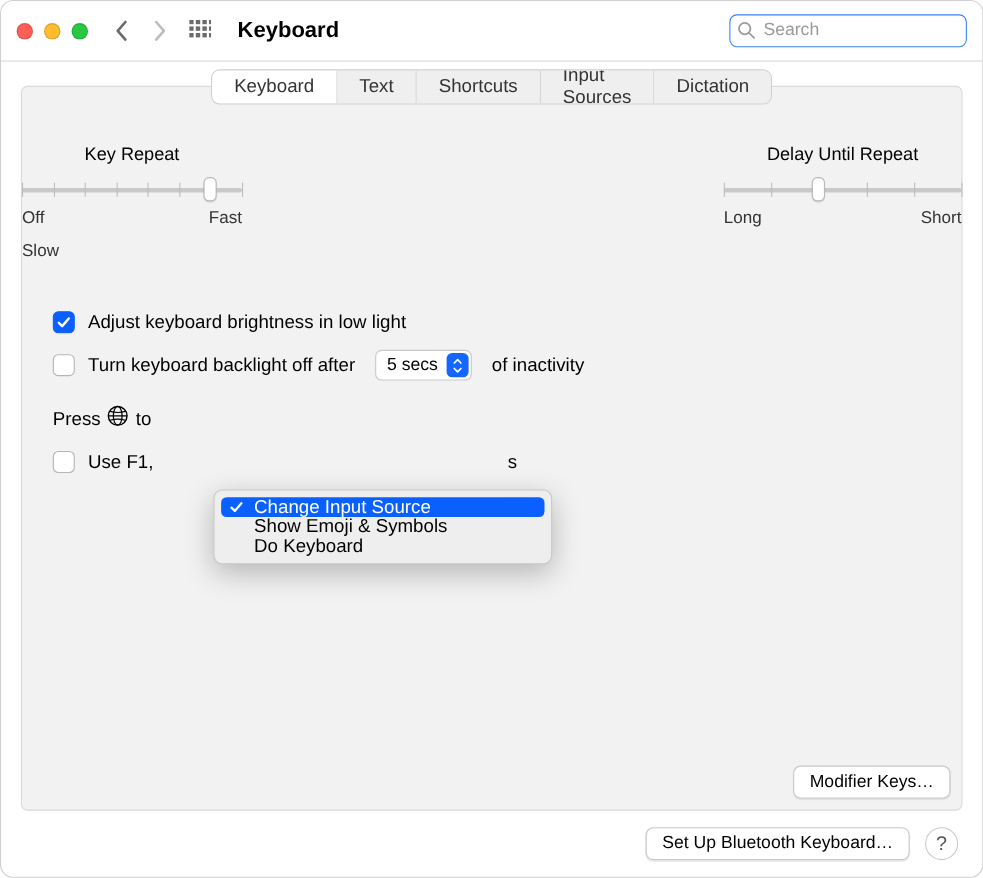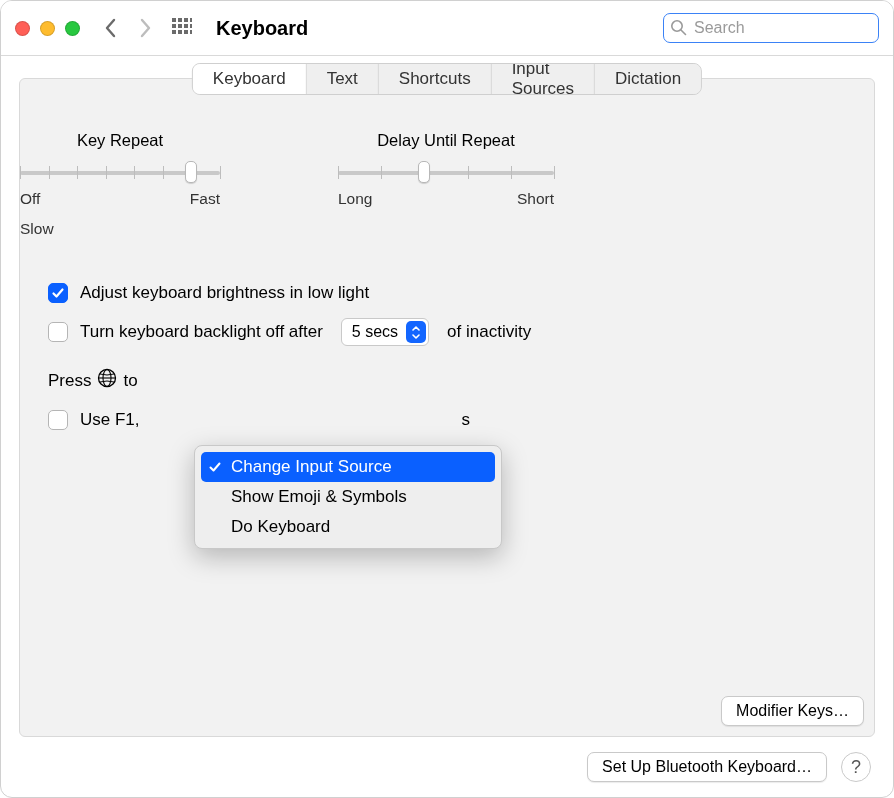--- a/index.html
+++ b/index.html
@@ -22,21 +22,21 @@
   
   .content { padding: 22px 18px 0 18px; height: calc(100% - 55px - 60px); }
   .panel { position: relative; width: 100%; height: 100%; border: 1px solid #d9d9d9; border-radius: 6px; background: #f2f2f2; padding-top: 46px; }
   .tabs-wrap { position: absolute; top: -16px; left: 50%; transform: translateX(-50%); }
   .tabs { display: flex; height: 32px; border: 1px solid #cfcfcf; border-radius: 8px; overflow: hidden; background: #efefef; }
   .tab { padding: 0 20px; display:flex; align-items:center; font-size:17px; color:#333; border-right:1px solid #d5d5d5; background:#efefef; cursor:default; }
   .tab:last-child { border-right:none; }
   .tab.selected { background:#fff; font-weight:500; }
 
   
-  .sliders { display:flex; justify-content:flex-start; gap:118px; margin-top: 6px; }
+  .sliders { display:flex; justify-content:space-between; gap:52px; margin-top: 6px; }
   .slider-block { display:flex; flex-direction:column; align-items:center; gap:10px; }
   .slider-label { font-size:16.5px; }
   .slider-track { position:relative; height:24px; display:flex; align-items:center; }
   .track-line { position:absolute; left:0; right:0; top:11px; height:4px; background:#c9c9c9; border-radius:2px; }
   .tick { position:absolute; top:6px; width:1px; height:13px; background:#bdbdbd; }
   .knob { position:absolute; top:1px; width:12px; height:22px; background:#fff; border:1px solid #b8b8b8; border-radius:5px; box-shadow:0 1px 1px rgba(0,0,0,.15); transform:translateX(-50%); }
   .slider-footer { display:flex; justify-content:space-between; font-size:15.5px; color:#333; margin-top:-4px; }
 
   
   .rows { margin: 44px 28px 0 28px; }
@@ -50,21 +50,21 @@
   .popup { display:inline-flex; align-items:center; height:28px; border:1px solid #c9c9c9; border-radius:6px; background:#fff; padding: 0 2px 0 10px; font-size:16px; margin: 0 6px; }
   .popup .stepper { width:20px; height:22px; margin-left:8px; background:#1366ff; border-radius:5px; display:flex; flex-direction:column; align-items:center; justify-content:center; gap:1px; }
   .stepper svg { display:block; }
 
   .note { margin-left:33px; font-size:16px; color:#222; line-height:22px; max-width:740px; }
 
   .globe-line { display:flex; align-items:center; gap:6px; margin: 22px 28px 16px 28px; font-size:17px; position:relative; }
 
   
   .dropdown { position:absolute; left:174px; top:366px; width:308px; background:#eeeeee; border:1px solid #c8c8c8; border-radius:8px; box-shadow: 0 8px 26px rgba(0,0,0,.25); padding:6px; z-index:50; }
-  .dd-item { display:flex; align-items:center; gap:8px; height:30px; padding:0 8px 0 6px; border-radius:5px; font-size:17px; }
+  .dd-item { display:flex; align-items:center; gap:8px; height:18px; padding:0 8px 0 6px; border-radius:5px; font-size:17px; }
   .dd-item .checkslot { width:16px; display:flex; justify-content:center; }
   .dd-item.selected { background:#0a60ff; color:#fff; }
 
   
   .modifier-btn-wrap { position:absolute; right:10px; bottom:10px; }
   .push-btn { height:30px; padding: 0 14px; border:1px solid #c9c9c9; border-radius:7px; background:#fff; font-size:16px; box-shadow: 0 1px 1px rgba(0,0,0,.08); display:inline-flex; align-items:center; }
 
   .footer { position:absolute; left:0; right:0; bottom:0; height:60px; display:flex; align-items:center; justify-content:flex-end; gap:14px; padding: 0 22px; }
   .help-btn { width:30px; height:30px; border:1px solid #c9c9c9; border-radius:50%; background:#fff; display:flex; align-items:center; justify-content:center; font-size:18px; color:#555; }
 </style>

